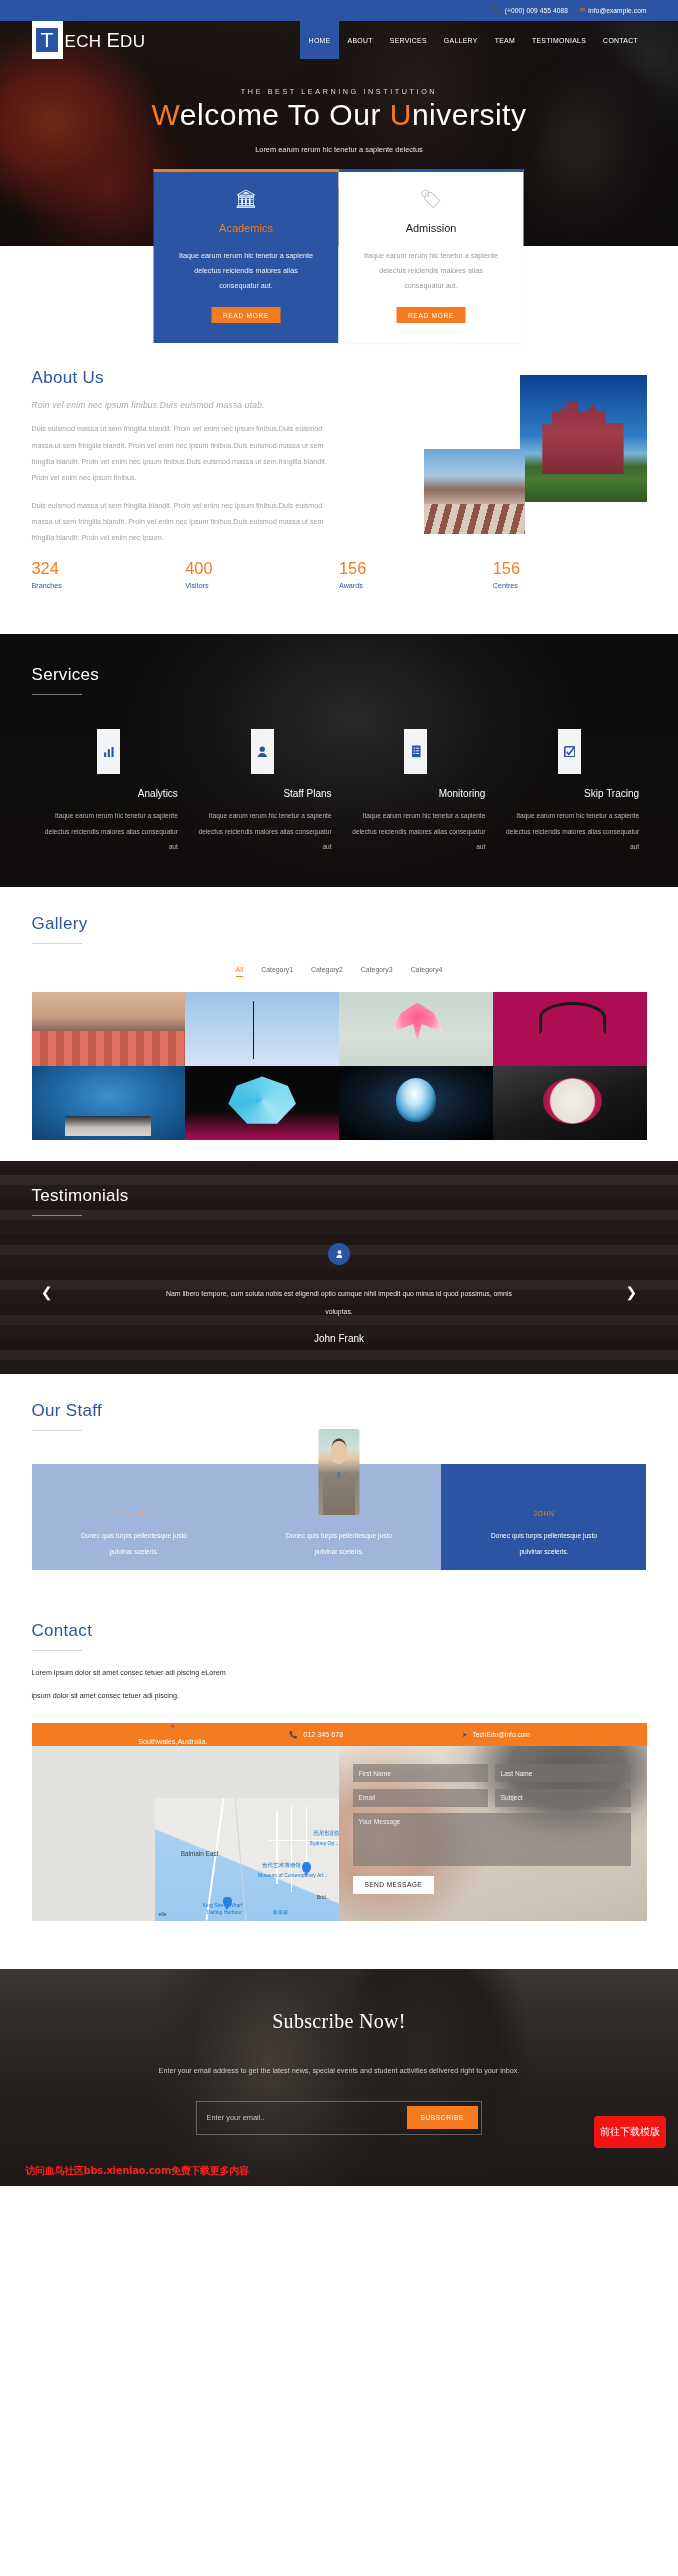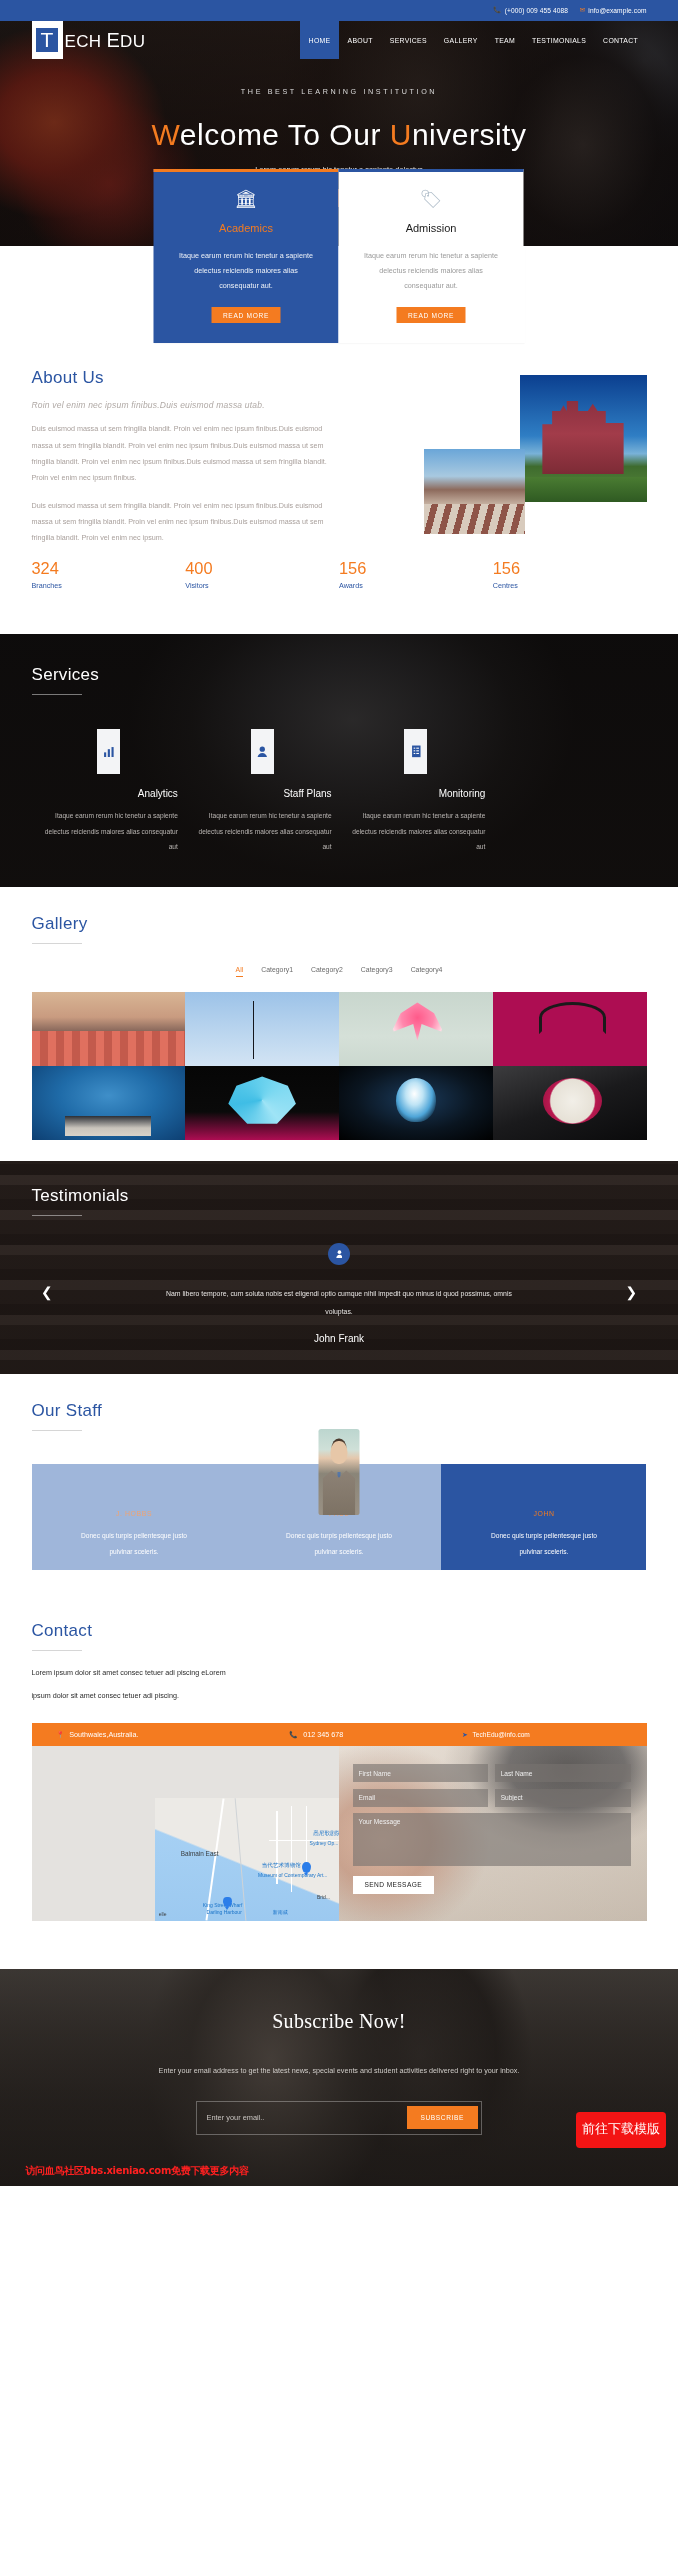--- a/index.html
+++ b/index.html
@@ -70,21 +70,21 @@
     text-decoration: none; cursor: pointer;
   }
   .nav-link.active { background: #2b55a2; }
 
   .hero-body { position: relative; text-align: center; padding-top: 27.6px; }
   .hero-kicker {
     color: #dcdcdc; font-size: 7.2px; letter-spacing: 2.6px;
     font-family: "Liberation Sans Narrow","Liberation Sans", sans-serif;
   }
   .hero-title {
-    margin-top: 22px;
+    margin-top: 2px;
     font-size: 30px; line-height: 1.15; color: #fff; font-weight: 400;
     font-family: "Liberation Sans Narrow","Liberation Sans", sans-serif;
     letter-spacing: 0.5px;
   }
   .hero-title .hl { color: #f47b20; }
   .hero-sub {
     margin-top: 12.7px; color: #e4e4e4; font-size: 7.4px;
     font-family: "Liberation Sans Narrow","Liberation Sans", sans-serif;
   }
   .btn-orange {
@@ -324,21 +324,21 @@
     font-family: "Liberation Sans Narrow","Liberation Sans", sans-serif;
   }
   .contact-bar {
     background: #f47b20; height: 23px; margin-top: 19px;
     display: flex; align-items: center;
   }
   .cb-item {
     display: flex; align-items: center; gap: 4.8px; color: #fff; font-size: 7.2px;
     font-family: "Liberation Sans Narrow","Liberation Sans", sans-serif;
   }
-  .cb-item:nth-child(1) { width: 42%; padding-left: 24.4px; }
+  .cb-item:nth-child(1) { width: 42%; padding-left: 24.4px; flex-direction: column; }
   .cb-item:nth-child(2) { width: 28%; }
   .cb-item:nth-child(3) { width: 30%; font-size: 6.6px; }
   .cb-icon { color: #2b55a2; font-size: 6.9px; }
 
   .contact-main { display: flex; height: 175px; }
   .map-col {
     width: 50%; position: relative; background: #e4e2df; overflow: hidden;
   }
   .map-tile {
     position: absolute; right: 0; bottom: 0; width: 184px; height: 123px;
@@ -423,21 +423,21 @@
     font-family: "Liberation Sans Narrow","Liberation Sans", sans-serif;
   }
   .watermark {
     position: absolute; left: 25.4px; bottom: 7.4px;
     color: #ff2020; font-size: 10px; font-weight: bold; letter-spacing: -0.3px;
     font-family: "DejaVu Sans", sans-serif;
   }
   .dl-badge {
     position: absolute; right: 11.7px; bottom: 38px;
     background: #f31414; color: #fff; border-radius: 3.7px;
-    padding: 9.5px 6.4px; font-size: 13px; line-height: 1.3; cursor: pointer;
+    padding: 9.5px 6.4px; font-size: 10px; line-height: 1.3; cursor: pointer;
     font-family: "DejaVu Sans", sans-serif;
   }
 </style>
 </head>
 <body>
 
 <div class="topbar">
   <div class="topbar-inner">
     <div class="tb-item">
       <span class="tb-icon">📞</span>
@@ -559,20 +559,30 @@
               <rect x="2" y="1" width="16" height="22" fill="#2b55a2"></rect>
               <rect x="5" y="5" width="3" height="2" fill="#fff"></rect>
               <rect x="10" y="5" width="5" height="2" fill="#fff"></rect>
               <rect x="5" y="10" width="3" height="2" fill="#fff"></rect>
               <rect x="10" y="10" width="5" height="2" fill="#fff"></rect>
               <rect x="5" y="15" width="3" height="2" fill="#fff"></rect>
               <rect x="10" y="15" width="5" height="2" fill="#fff"></rect>
             </svg>
         </div>
         <div class="svc-name">Monitoring</div>
+        <div class="svc-desc">Itaque earum rerum hic tenetur a sapiente delectus reiciendis maiores alias consequatur aut</div>
+      </div>
+      <div class="svc">
+        <div class="svc-iconbox">
+          <svg width="11.7" height="11.7" viewBox="0 0 22 22">
+              <rect x="1.5" y="1.5" width="19" height="19" rx="2" fill="none" stroke="#2b55a2" stroke-width="3"></rect>
+              <path d="M5 11 L9 16 L19 3" fill="none" stroke="#2b55a2" stroke-width="3"></path>
+            </svg>
+        </div>
+        <div class="svc-name">Skip Tracing</div>
         <div class="svc-desc">Itaque earum rerum hic tenetur a sapiente delectus reiciendis maiores alias consequatur aut</div>
       </div>
     </div>
   </div>
 </section>
 
 <section class="gallery">
   <div class="wrap">
     <h2 class="sec-title">Gallery</h2>
     <div class="sec-rule"></div>

